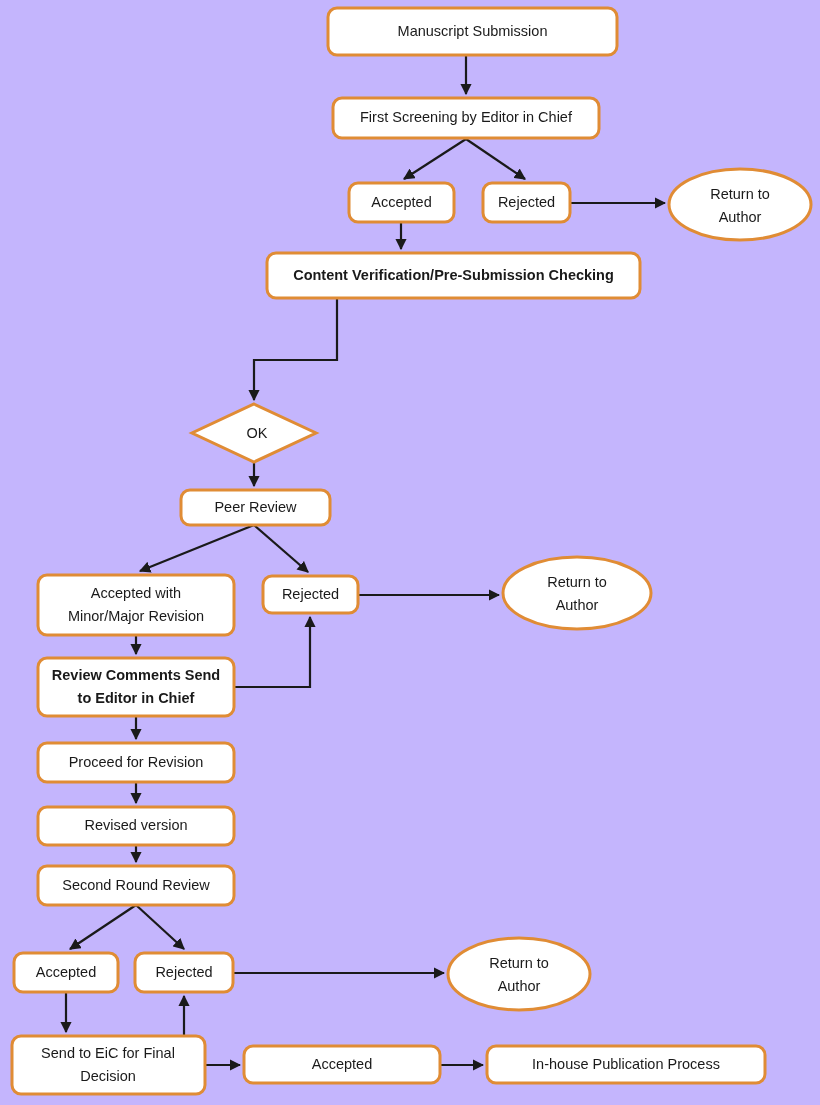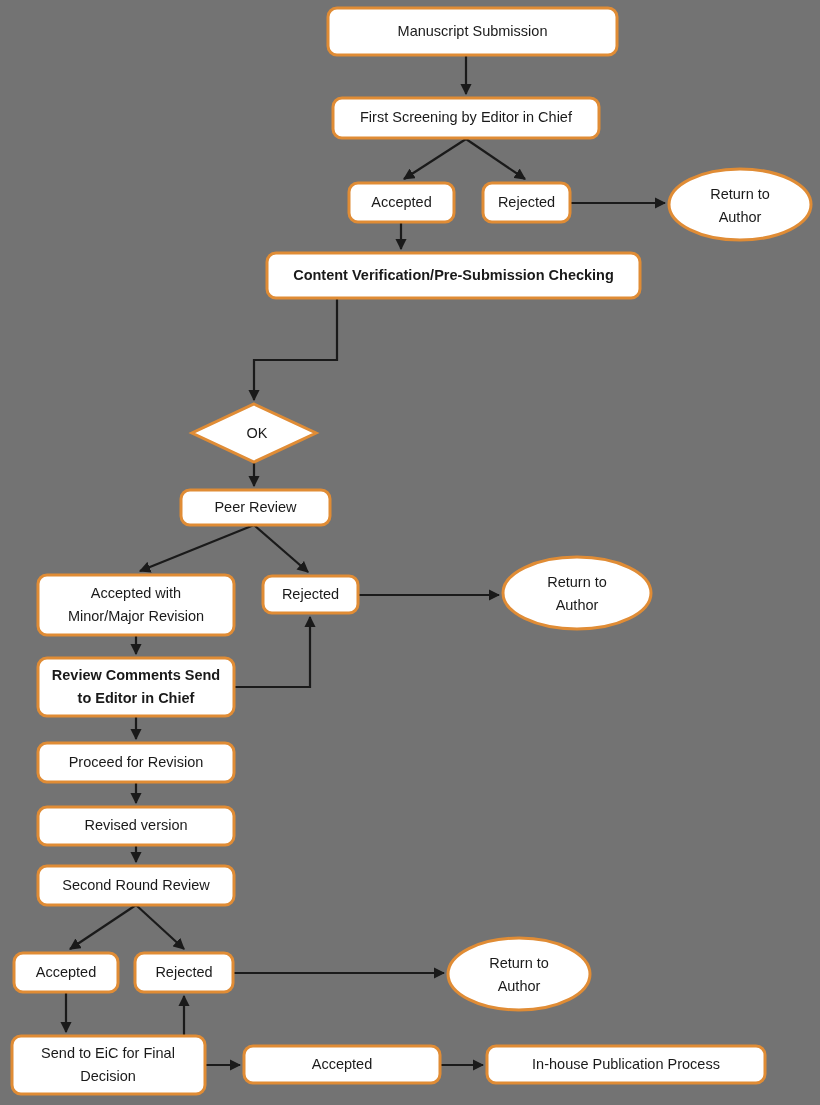--- a/index.html
+++ b/index.html
@@ -4,21 +4,21 @@
 <style>
   html, body {
     margin: 0;
     padding: 0;
     background: #ffffff;
   }
   #flow-root {
     position: relative;
     width: 820px;
     height: 1105px;
-    background: #737373;
+    background: #c4b5fd;
     font-family: "Liberation Sans", sans-serif;
     overflow: hidden;
   }
   svg.flow-canvas {
     display: block;
     width: 820px;
     height: 1105px;
   }
   .node-shape {
     fill: #ffffff;

